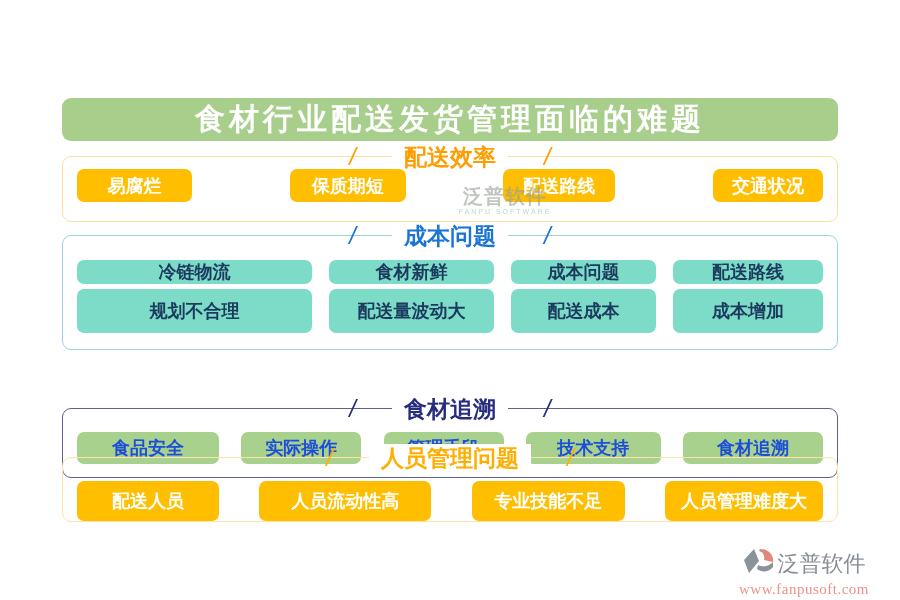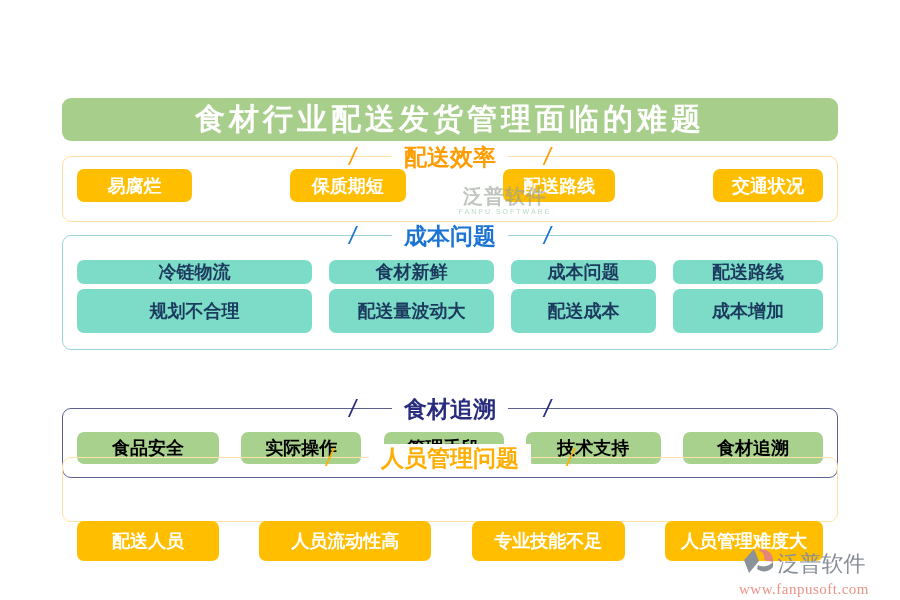--- a/index.html
+++ b/index.html
@@ -35,29 +35,29 @@
   .sec2 .slash,.sec2 .sec-title{color:var(--title-blue,#1B74D4);}
   .sec3 .slash,.sec3 .sec-title{color:var(--title-navy,#272C7C);}
   .sec4 .slash,.sec4 .sec-title{color:var(--title-amber,#FFAE00);}
 
   
   .row{position:absolute;left:14px;right:14px;display:flex;justify-content:space-between;}
   .sec1 .row{top:12px;height:33px;gap:24px;}
   .sec2 .row-0{top:18px;height:30px;align-items:flex-end;}
   .sec2 .row-1{top:53px;height:44px;}
   .sec3 .row{top:23px;height:32px;}
-  .sec4 .row{top:23px;height:40px;margin-top:40px;}
+  .sec4 .row{top:23px;height:40px;}
 
   .btn{
     display:flex;align-items:center;justify-content:center;
     border-radius:7px;font-weight:700;font-size:18px;white-space:nowrap;
   }
   .btn-yellow{background:var(--button-yellow,#FFBF00);color:#fff;}
   .btn-teal{background:var(--button-teal,#7DDCC8);color:#1C3A5E;}
-  .btn-green{background:var(--button-green,#A9D18E);color:#000000;}
+  .btn-green{background:var(--button-green,#A9D18E);color:#1d4ed8;}
 
   .sec1 .btn:nth-child(1){width:115px}
   .sec1 .btn:nth-child(2){width:116px}
   .sec1 .btn:nth-child(3){width:112px}
   .sec1 .btn:nth-child(4){width:110px}
   .sec1 .btn:nth-child(5){width:150px}
 
   .sec2 .btn:nth-child(1){width:235px}
   .sec2 .btn:nth-child(2){width:165px}
   .sec2 .btn:nth-child(3){width:145px}

